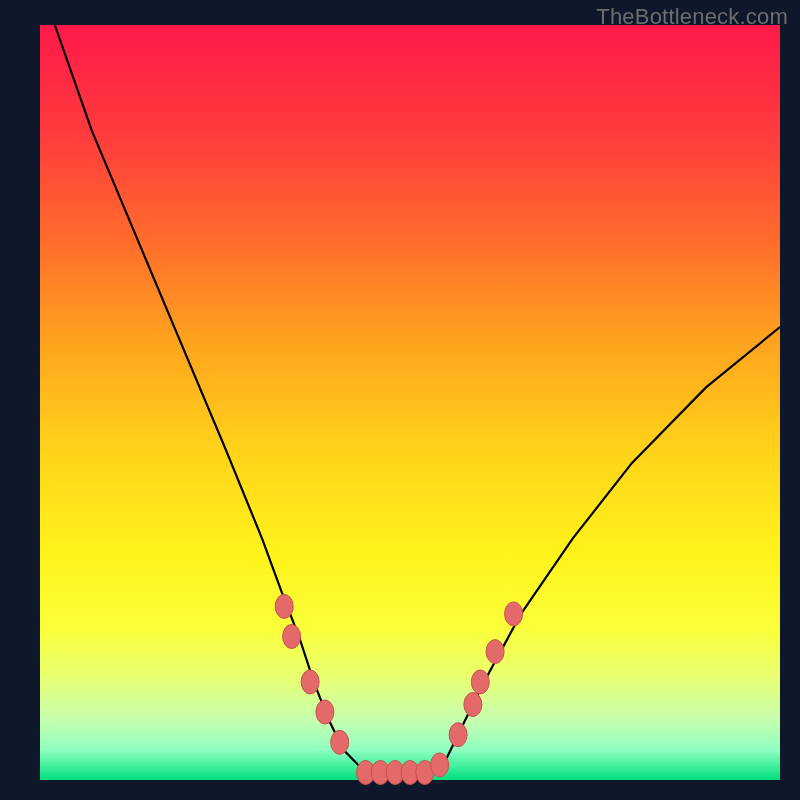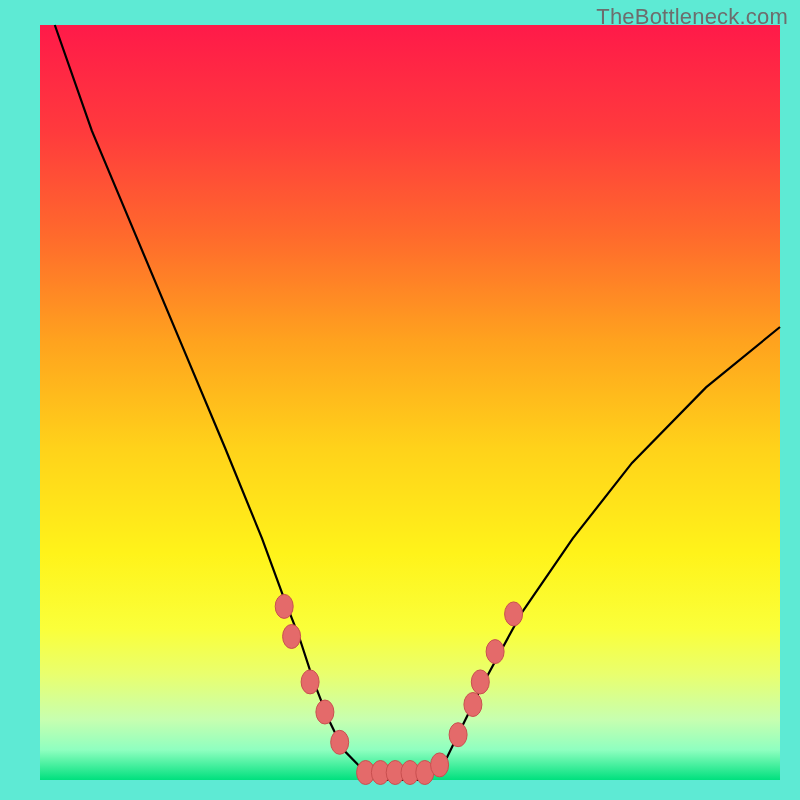--- a/index.html
+++ b/index.html
@@ -8,21 +8,21 @@
     width: 800px;
     height: 800px;
     overflow: hidden;
     background: #000;
     font-family: Arial, Helvetica, sans-serif;
   }
   .frame {
     position: relative;
     width: 800px;
     height: 800px;
-    background: #5eead4;
+    background: #0f172a;
   }
   .plot-area {
     position: absolute;
     left: 40px;
     top: 25px;
     width: 740px;
     height: 755px;
     background: linear-gradient(to bottom,
       #ff1a49 0%,
       #ff3a3d 14%,

